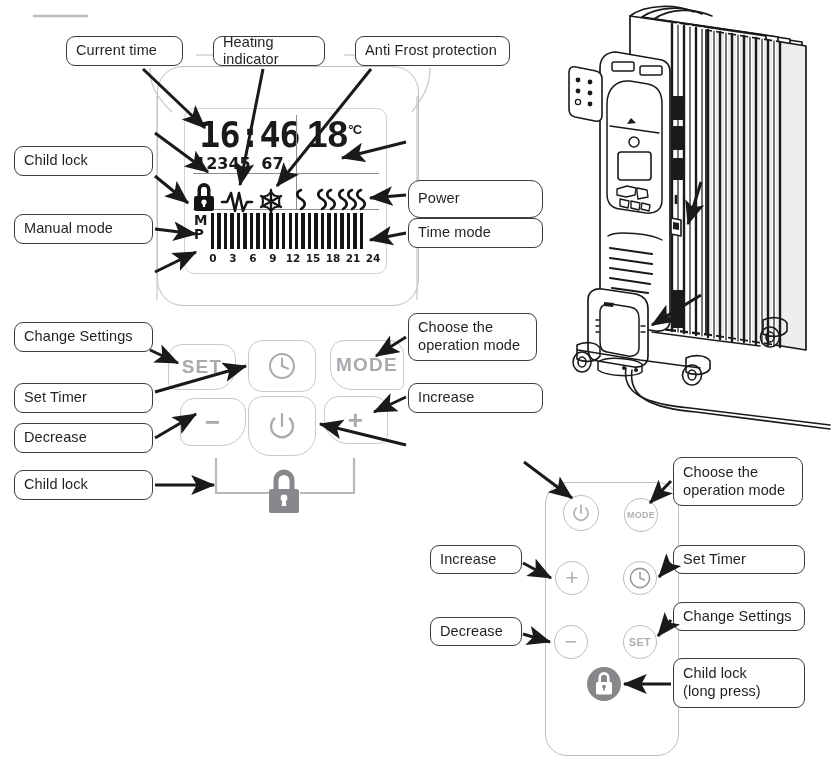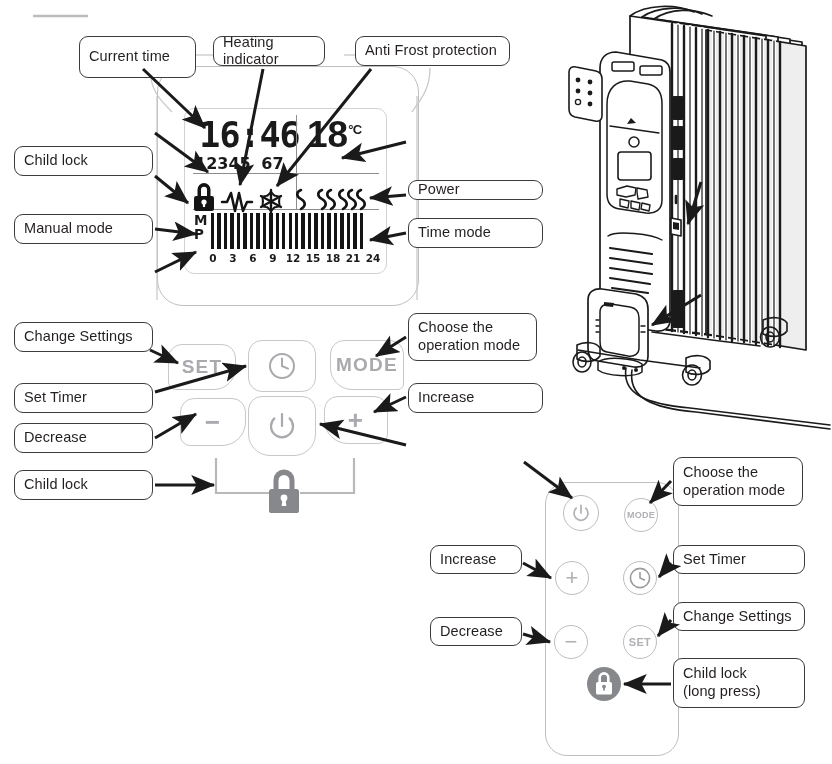--- a/index.html
+++ b/index.html
@@ -466,34 +466,34 @@
   </div>
 
   <div class="rbtn" style="left:554px;top:625px;width:34px;height:34px;font-size:22px;font-weight:400;">
     <span>−</span>
   </div>
 
   <div class="rbtn" style="left:623px;top:625px;width:34px;height:34px;">
     <span class="lab" style="font-size:11px;">SET</span>
   </div>
 
-  <div class="callout" style="left:79px;top:36px;width:117px;height:42px;">Current time</div>
+  <div class="callout" style="left:66px;top:36px;width:117px;height:30px;">Current time</div>
 
   <div class="callout" style="left:213px;top:36px;width:112px;height:30px;">Heating indicator</div>
 
   <div class="callout" style="left:355px;top:36px;width:155px;height:30px;">Anti Frost protection</div>
 
 
   <div class="callout" style="left:14px;top:146px;width:139px;height:30px;">Child lock</div>
 
   <div class="callout" style="left:14px;top:214px;width:139px;height:30px;">Manual mode</div>
 
 
 
-  <div class="callout" style="left:408px;top:180px;width:135px;height:20px;">Power</div>
+  <div class="callout" style="left:408px;top:180px;width:135px;height:38px;border-radius:12px;">Power</div>
 
   <div class="callout" style="left:408px;top:218px;width:135px;height:30px;">Time mode</div>
 
   <div class="callout" style="left:14px;top:322px;width:139px;height:30px;">Change Settings</div>
 
   <div class="callout" style="left:14px;top:383px;width:139px;height:30px;">Set Timer</div>
 
   <div class="callout" style="left:14px;top:423px;width:139px;height:30px;">Decrease</div>
 
   <div class="callout" style="left:14px;top:470px;width:139px;height:30px;">Child lock</div>

